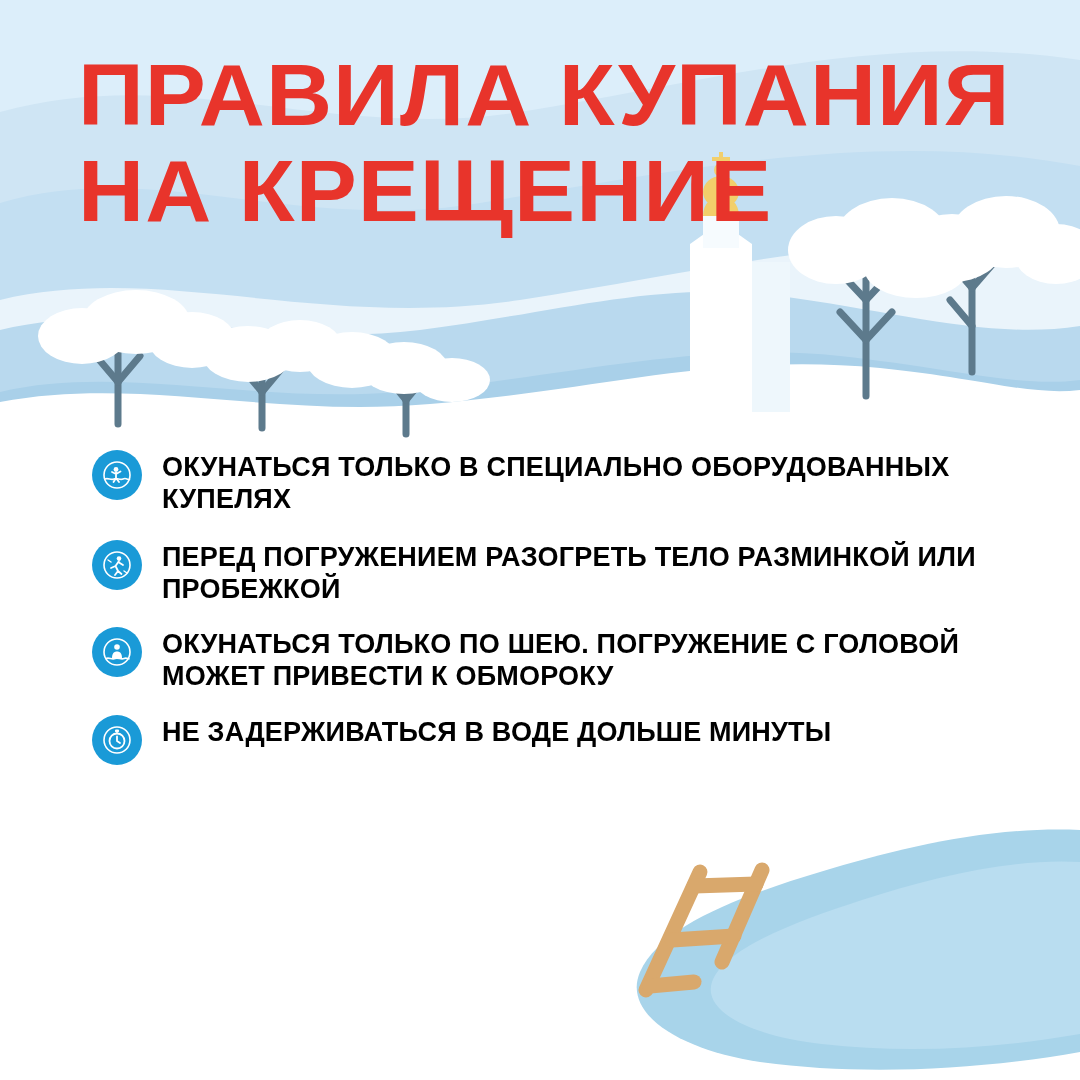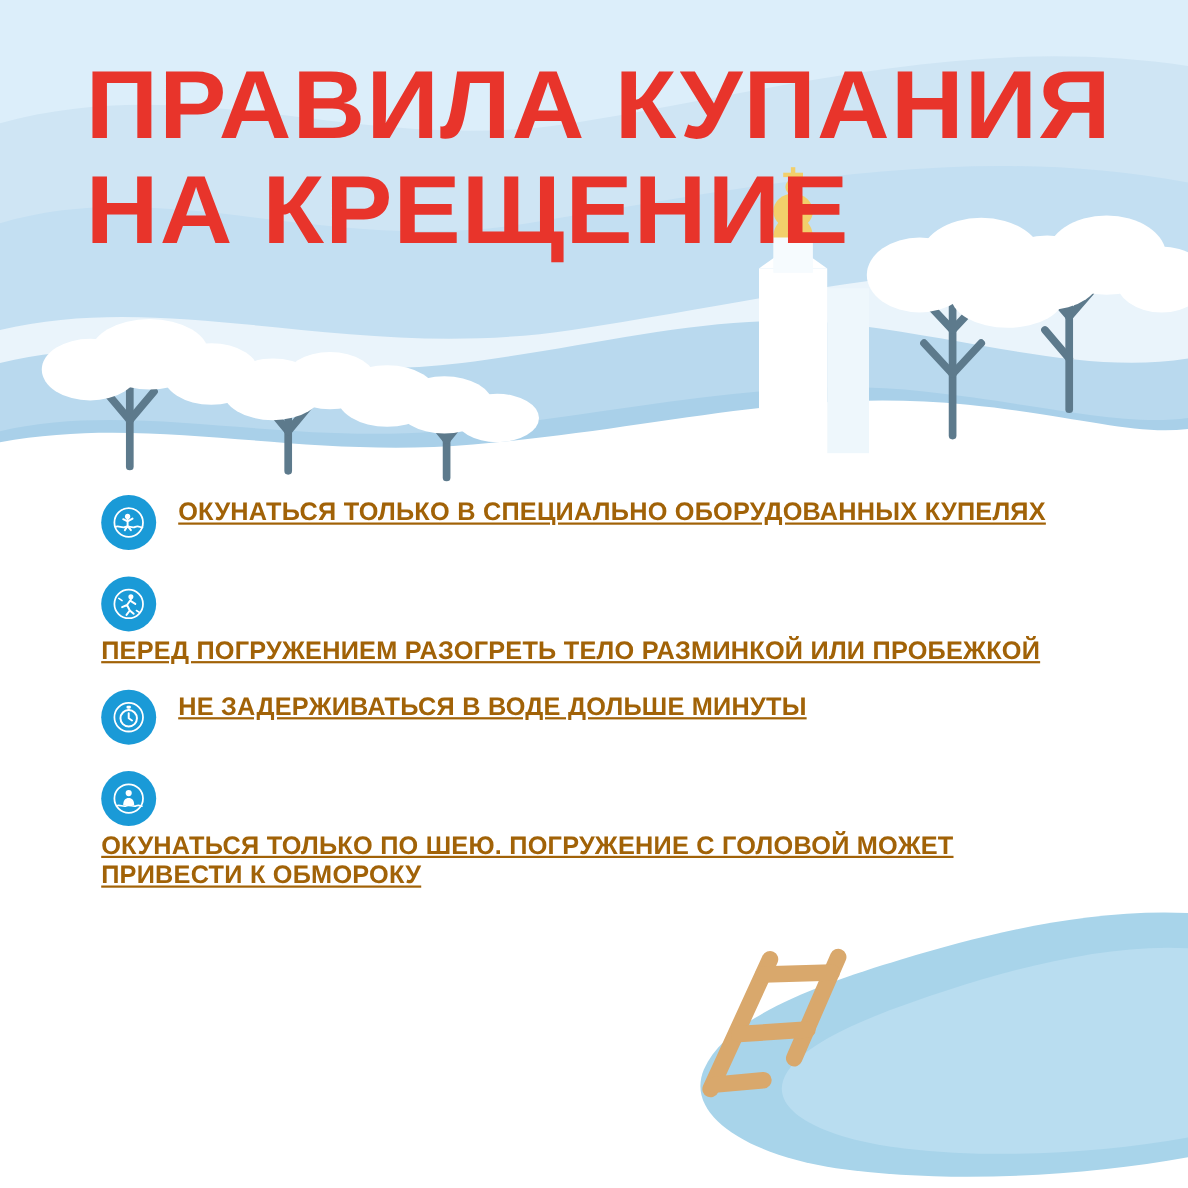--- a/index.html
+++ b/index.html
@@ -67,31 +67,30 @@
     align-items: center;
     justify-content: center;
     margin-right: 20px;
     margin-top: 2px;
   }
   .rule-icon.danger { background: #e8342b; }
   .rule-icon svg { display: block; }
   .rule-text {
     font-family: "Liberation Sans Narrow", "Liberation Sans", sans-serif;
     font-weight: bold;
-    font-size: 23px;
+    font-size: 27px;
     line-height: 1.18;
-    color: #a16207;
+    color: #000000;
     text-transform: uppercase;
     letter-spacing: 0.2px;
     max-width: 880px;
     padding-top: 4px;
-    text-decoration: underline;
   }
   
-  .rule.two-line { margin-bottom: 20px; flex-direction: column; }
+  .rule.two-line { margin-bottom: 20px; }
 </style>
 </head>
 <body>
 
 <div id="poster">
 
   <svg id="bg-svg" viewBox="0 0 1080 1080">
 
     <rect x="0" y="0" width="1080" height="1080" fill="#eaf4fb"></rect>
 
@@ -201,41 +200,41 @@
         <svg width="32" height="32" viewBox="0 0 32 32">
           <circle cx="16" cy="16" r="13" fill="none" stroke="#ffffff" stroke-width="1.6"></circle>
           <circle cx="18" cy="9.5" r="2.3" fill="#ffffff"></circle>
           <path d="M18 12 L14.5 17 L17 22 M14.5 17 L10 19 M18 13.5 L22 16 M17 22 L14 26 M17 22 L20.5 25" stroke="#ffffff" stroke-width="1.8" fill="none" stroke-linecap="round" stroke-linejoin="round"></path>
           <path d="M7 11 L10 13 M23 22 L26 24" stroke="#ffffff" stroke-width="1.4" stroke-linecap="round"></path>
         </svg>
       </span>
       <div class="rule-text">Перед погружением разогреть тело разминкой или пробежкой</div>
     </div>
 
+    <div class="rule two-line">
+      <span class="rule-icon">
+        <svg width="32" height="32" viewBox="0 0 32 32">
+          <circle cx="16" cy="16" r="13" fill="none" stroke="#ffffff" stroke-width="1.6"></circle>
+          <circle cx="16" cy="11" r="2.8" fill="#ffffff"></circle>
+          <path d="M11 22 C11 17.5 13 15.5 16 15.5 C19 15.5 21 17.5 21 22 Z" fill="#ffffff"></path>
+          <path d="M5 22.5 C8 21 11 24 14 22.5 C17 21 20 24 23 22.5 C25.5 21.2 27 23 28 22.8" stroke="#ffffff" stroke-width="1.6" fill="none" stroke-linecap="round"></path>
+        </svg>
+      </span>
+      <div class="rule-text">Окунаться только по шею. Погружение с головой может привести к обмороку</div>
+    </div>
+
     <div class="rule">
       <span class="rule-icon">
         <svg width="32" height="32" viewBox="0 0 32 32">
           <circle cx="16" cy="16" r="13" fill="none" stroke="#ffffff" stroke-width="1.6"></circle>
           <circle cx="16" cy="17" r="7.5" fill="none" stroke="#ffffff" stroke-width="1.8"></circle>
           <path d="M16 17 L16 12.5 M16 17 L19 19" stroke="#ffffff" stroke-width="1.8" stroke-linecap="round"></path>
           <rect x="14" y="5.6" width="4" height="2.6" rx="1" fill="#ffffff"></rect>
           <path d="M16 8.2 L16 9.6" stroke="#ffffff" stroke-width="1.8"></path>
         </svg>
       </span>
       <div class="rule-text">Не задерживаться в воде дольше минуты</div>
     </div>
 
-    <div class="rule two-line">
-      <span class="rule-icon">
-        <svg width="32" height="32" viewBox="0 0 32 32">
-          <circle cx="16" cy="16" r="13" fill="none" stroke="#ffffff" stroke-width="1.6"></circle>
-          <circle cx="16" cy="11" r="2.8" fill="#ffffff"></circle>
-          <path d="M11 22 C11 17.5 13 15.5 16 15.5 C19 15.5 21 17.5 21 22 Z" fill="#ffffff"></path>
-          <path d="M5 22.5 C8 21 11 24 14 22.5 C17 21 20 24 23 22.5 C25.5 21.2 27 23 28 22.8" stroke="#ffffff" stroke-width="1.6" fill="none" stroke-linecap="round"></path>
-        </svg>
-      </span>
-      <div class="rule-text">Окунаться только по шею. Погружение с головой может привести к обмороку</div>
-    </div>
-
 
 
   </div>
 </div>
 
 </body></html>

